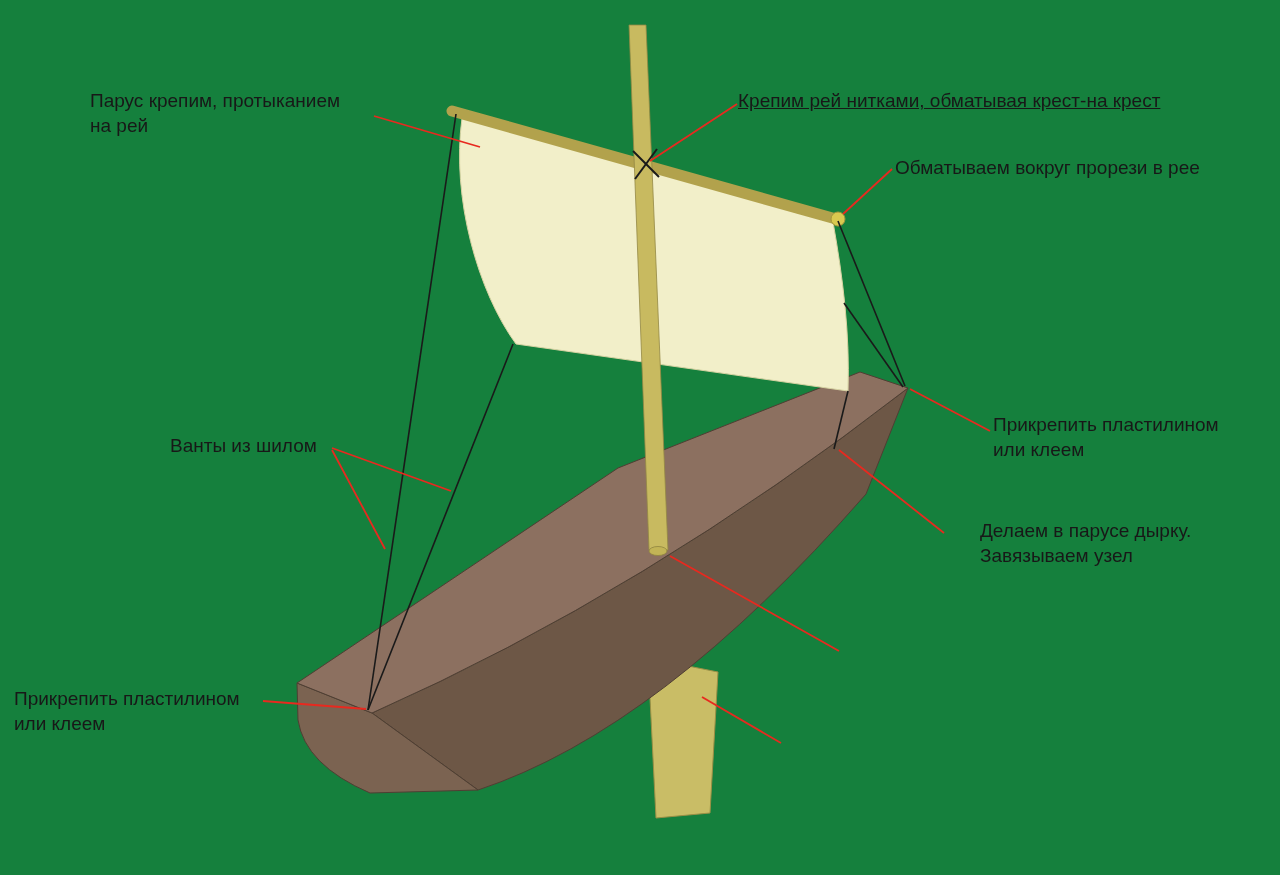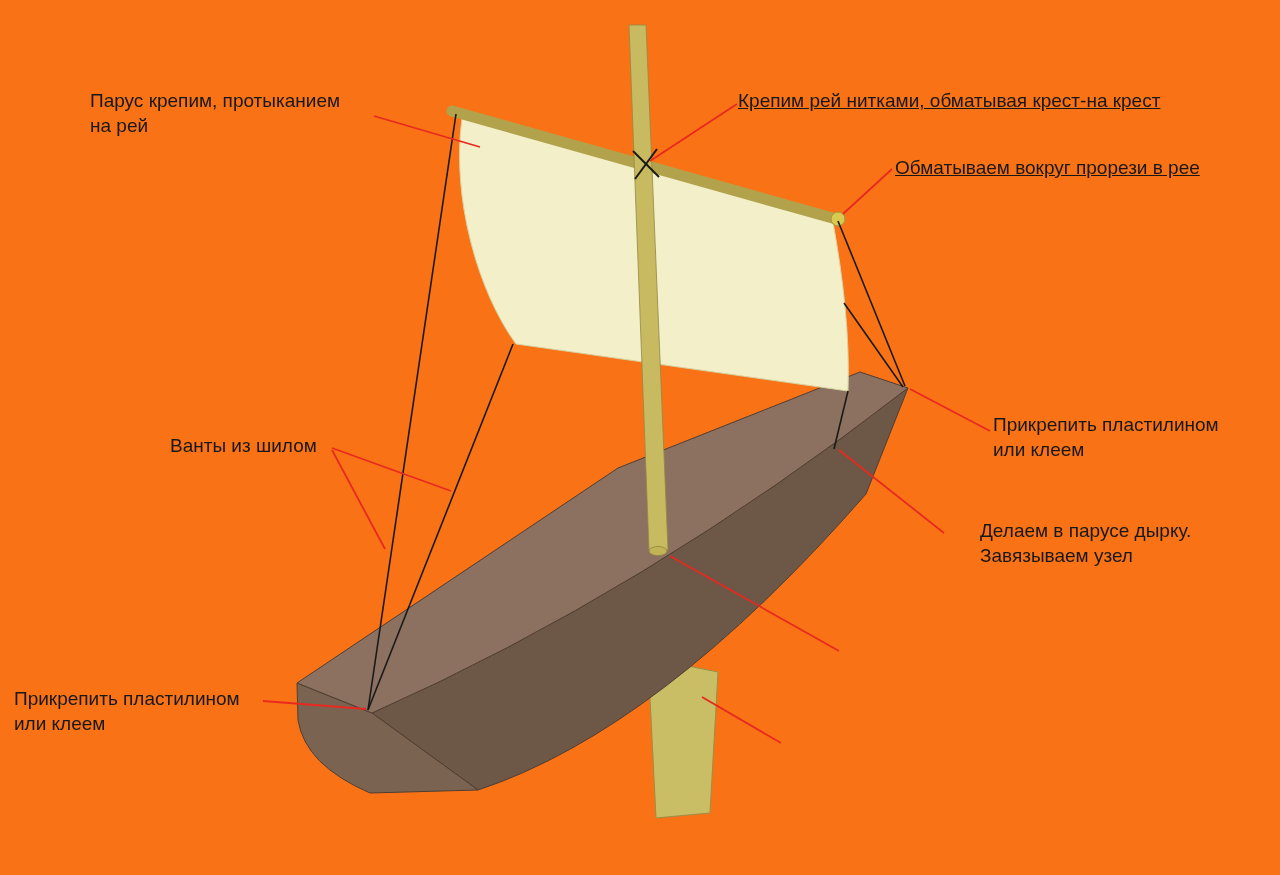--- a/index.html
+++ b/index.html
@@ -1,19 +1,19 @@
 <!DOCTYPE html>
 <html><head>
 <meta charset="utf-8">
 <style>
   html,body{margin:0;padding:0;background:#ffffff;}
   #stage{
     position:relative;
     width:1280px;height:875px;
-    background:#f97316;
+    background:#15803d;
     font-family:"Liberation Sans", sans-serif;
     overflow:hidden;
   }
   #diagram-svg{position:absolute;left:0;top:0;}
   .label{
     position:absolute;
     font-size:19px;
     line-height:1.32;
     color:#181818;
     white-space:pre-line;
@@ -62,21 +62,21 @@
       <line x1="781" y1="743" x2="702" y2="697"></line>
       <line x1="332" y1="448" x2="451" y2="491"></line>
       <line x1="332" y1="450" x2="385" y2="549"></line>
       <line x1="263" y1="701" x2="366" y2="709"></line>
     </g>
   </svg>
 
   <div class="label" style="left:90px;  top:88px;">Парус крепим, протыканием
 на рей</div>
   <div class="label" style="left:738px; top:88px;text-decoration:underline;">Крепим рей нитками, обматывая крест-на крест</div>
-  <div class="label" style="left:895px; top:155px;text-decoration:underline;">Обматываем вокруг прорези в рее</div>
+  <div class="label" style="left:895px; top:155px;">Обматываем вокруг прорези в рее</div>
   <div class="label" style="left:993px; top:412px;">Прикрепить пластилином
 или клеем</div>
   <div class="label" style="left:980px; top:518px;">Делаем в парусе дырку.
 Завязываем узел</div>
   <div class="label" style="left:170px; top:433px;">Ванты из шилом</div>
   <div class="label" style="left:14px;  top:686px;">Прикрепить пластилином
 или клеем</div>
 
 </div>
 

